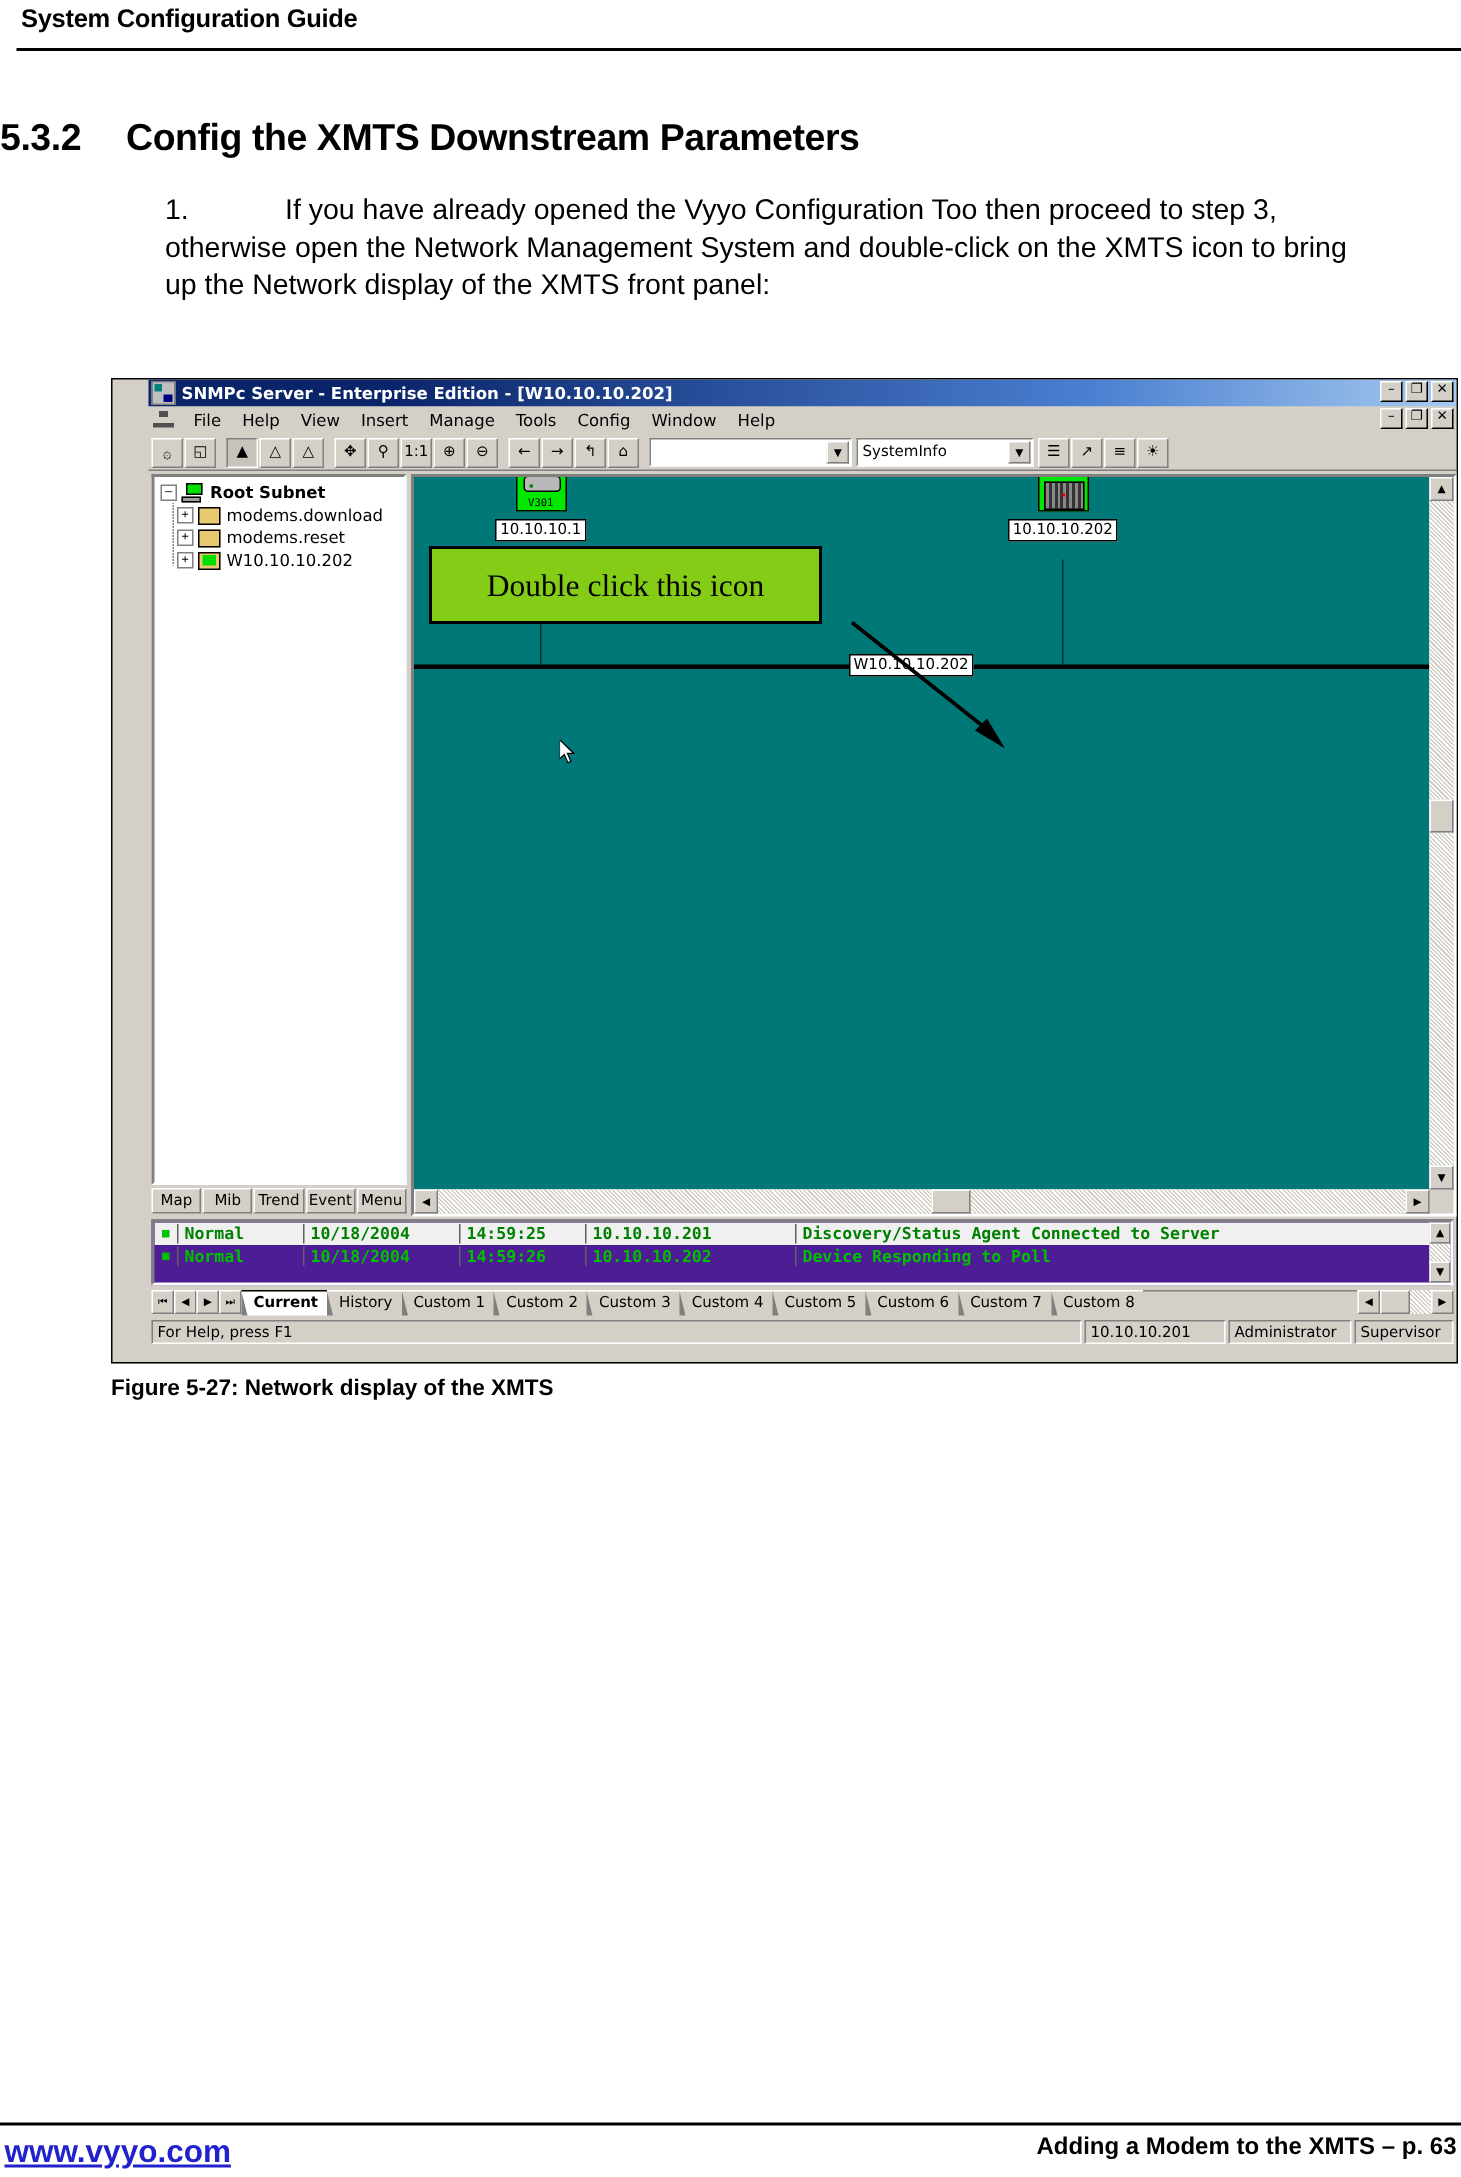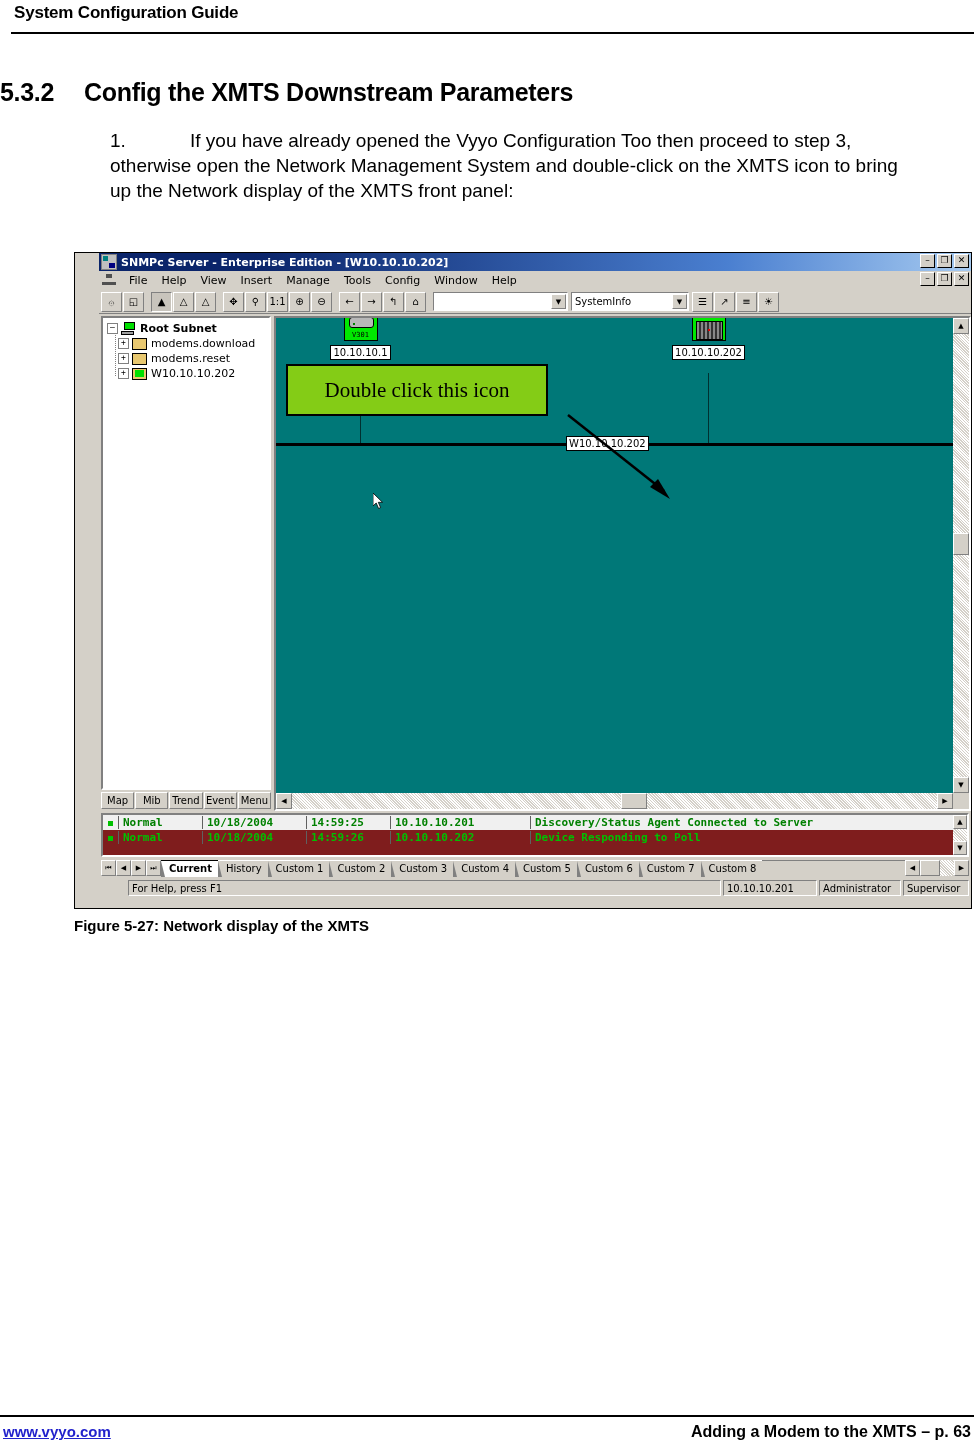--- a/index.html
+++ b/index.html
@@ -75,21 +75,21 @@
   .doc-footer {
     position: absolute;
     left: 0; top: 1415px;
     width: 974px;
     height: 36px;
     border-top: 2px solid #000;
   }
   .footer-link {
     position: absolute;
     left: 3px; top: 6px;
-    font-size: 15px;
+    font-size: 21px;
     font-weight: bold;
     color: #2222cc;
     text-decoration: underline;
   }
   .footer-right {
     position: absolute;
     right: 3px; top: 6px;
     font-size: 16px;
     font-weight: bold;
     color: #000;
@@ -533,21 +533,21 @@
     color: #000;
   }
   .cursor-arrow {
     position: absolute;
     width: 12px; height: 18px;
   }
 
   
   .eventlog {
     height: 44px;
-    background: #7f1d1d;
+    background: #4c1d95;
     margin: 2px 2px 0 2px;
     border: 2px solid;
     border-color: #808080 #fff #fff #808080;
     box-sizing: border-box;
     position: relative;
     overflow: hidden;
   }
   .ev-row {
     display: flex;
     align-items: center;
@@ -643,21 +643,21 @@
   .status-cell {
     height: 16px;
     border: 1px solid;
     border-color: #808080 #fff #fff #808080;
     box-sizing: border-box;
     display: flex;
     align-items: center;
     padding: 0 3px;
     flex: none;
   }
-  .status-cell.grow { flex: 1; margin-left: 27px; }
+  .status-cell.grow { flex: 1; }
 </style>
 </head>
 <body>
 
 <div class="doc-header">
   <div class="doc-header-title">System Configuration Guide</div>
 </div>
 
 <div class="doc-heading">
   <span class="num">5.3.2</span><span>Config the XMTS Downstream Parameters</span>

